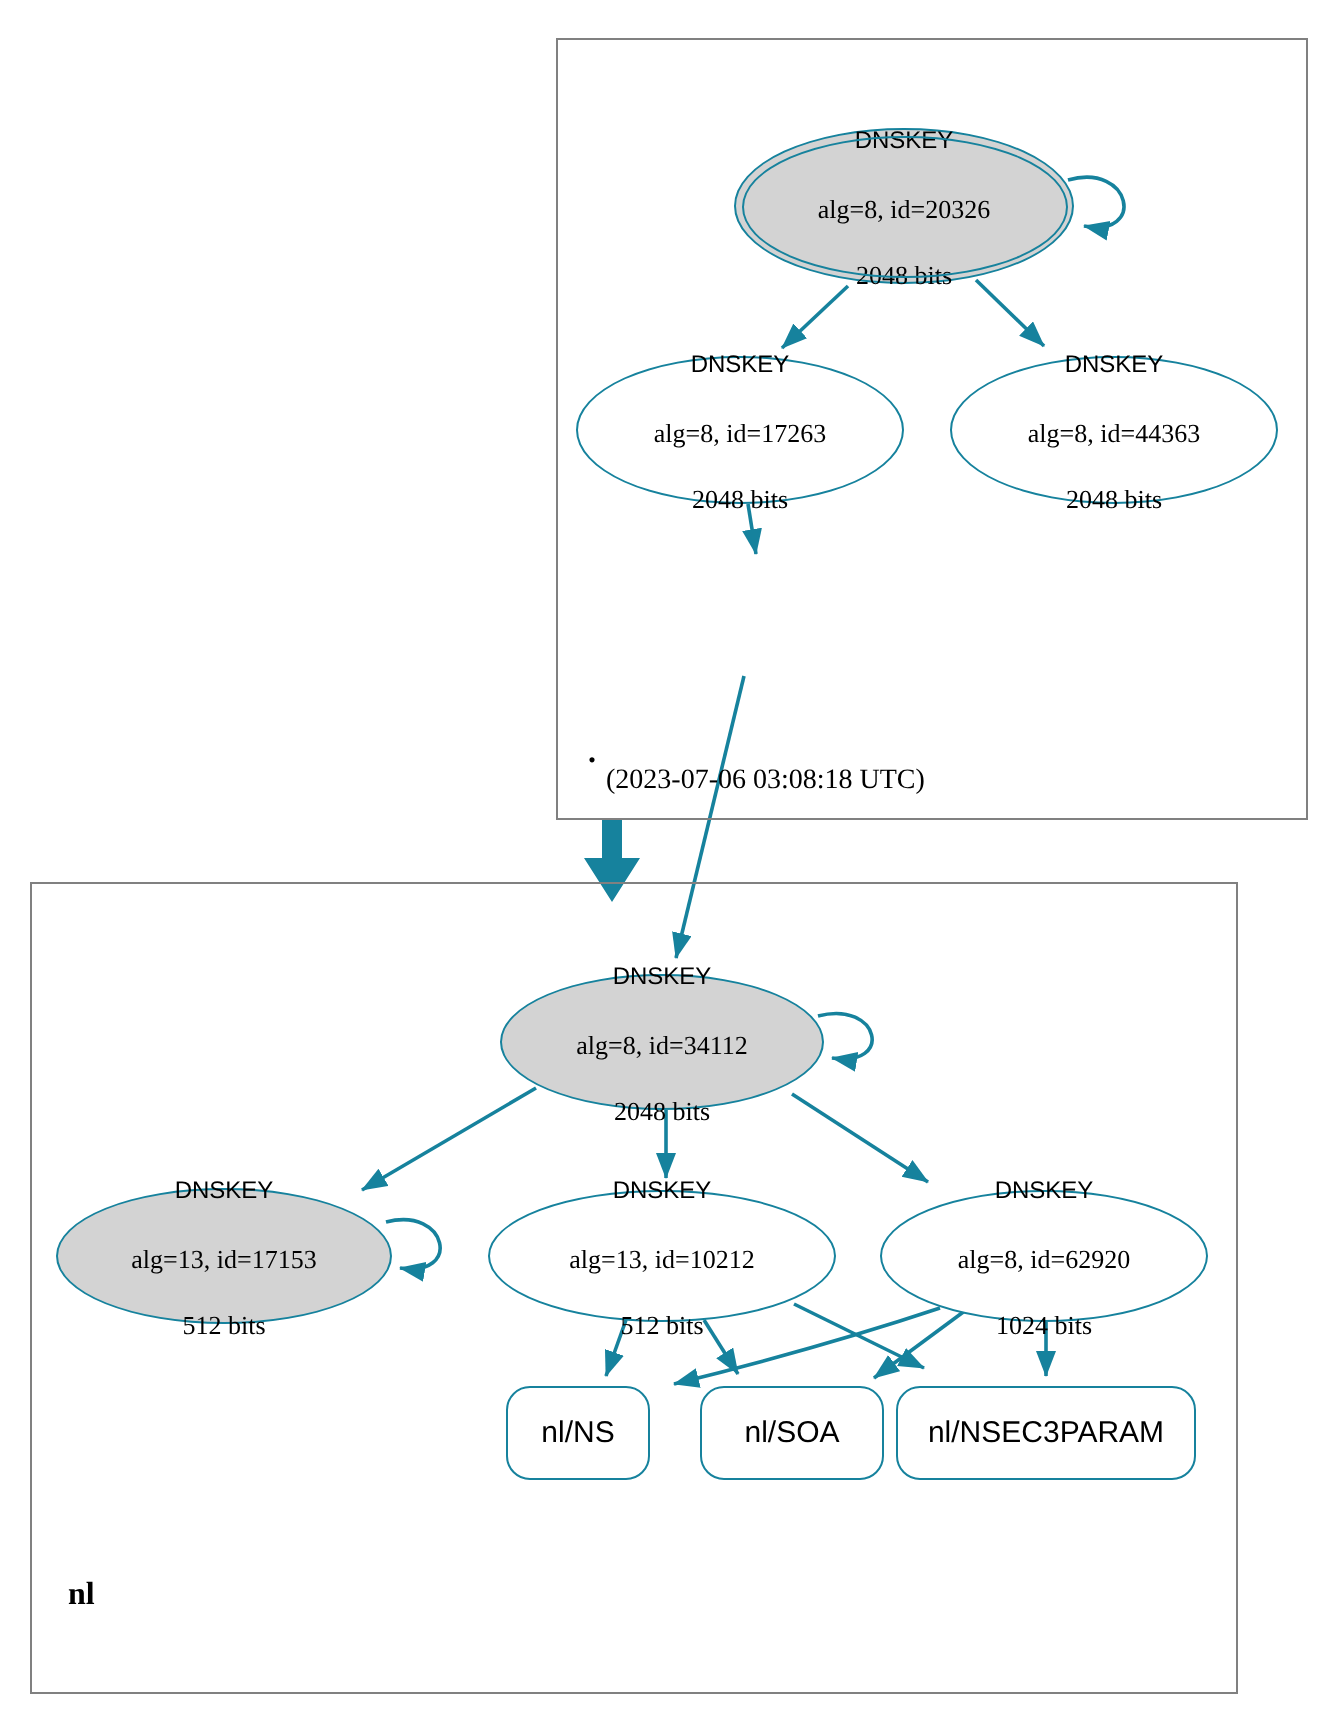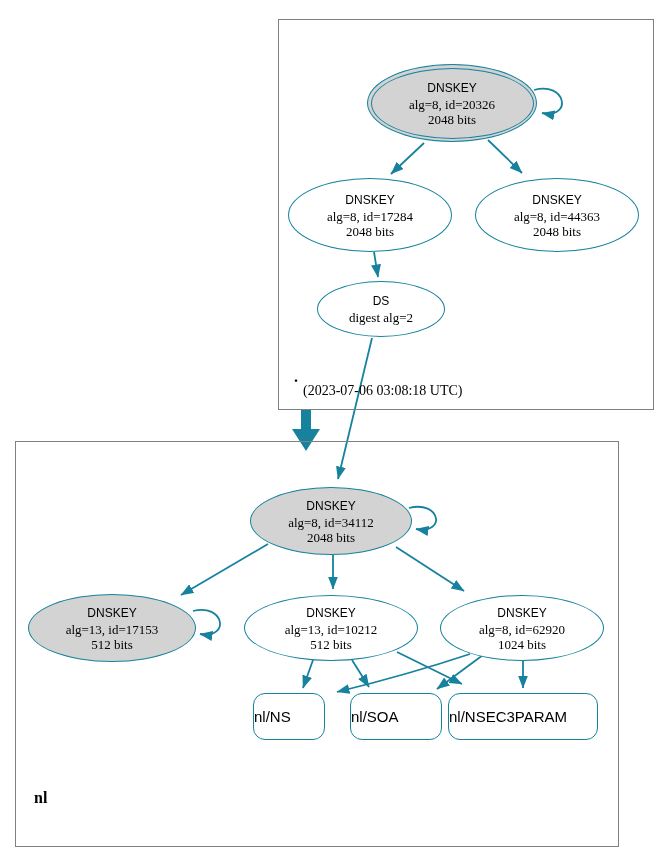--- a/index.html
+++ b/index.html
@@ -36,24 +36,24 @@
     border:1.7px solid var(--teal);border-radius:50%;
     background:#ffffff;box-sizing:border-box;
   }
   .node.gray{background:var(--node-fill);}
   .node.double::before{
     content:"";position:absolute;inset:2.5px;border:1.6px solid var(--teal);
     border-radius:50%;pointer-events:none;
   }
   .ntitle{font-size:12px;line-height:17px;color:var(--text);}
   .ndetail{
-    font-family:"Liberation Serif",serif;font-size:13px;line-height:15px;color:var(--text);
+    font-family:"Liberation Serif",serif;font-size:13px;line-height:15px;color:var(--text);margin-top:18px;
   }
   .rrset{
-    position:absolute;z-index:3;display:flex;align-items:center;
+    position:absolute;z-index:3;display:flex;align-items:center;justify-content:center;
     border:1.8px solid var(--teal);border-radius:12px;background:#ffffff;
     box-sizing:border-box;font-size:15px;color:var(--text);
   }
 </style>
 </head>
 <body>
 
 <div class="canvas">
 
   <svg class="edges" width="665" height="865" viewBox="0 0 665 865">
@@ -95,34 +95,30 @@
   </div>
 
   <div class="node gray double" style="left:367px;top:64px;width:170px;height:78px">
     <div class="ntitle">DNSKEY</div>
     <div class="ndetail">alg=8, id=20326</div>
     <div class="ndetail">2048 bits</div>
   </div>
 
   <div class="node" style="left:288px;top:178px;width:164px;height:74px">
     <div class="ntitle">DNSKEY</div>
-    <div class="ndetail">alg=8, id=17284</div>
+    <div class="ndetail">alg=8, id=17263</div>
     <div class="ndetail">2048 bits</div>
   </div>
 
   <div class="node" style="left:475px;top:178px;width:164px;height:74px">
     <div class="ntitle">DNSKEY</div>
     <div class="ndetail">alg=8, id=44363</div>
     <div class="ndetail">2048 bits</div>
   </div>
 
-  <div class="node" style="left:317px;top:281px;width:128px;height:56px">
-    <div class="ntitle">DS</div>
-    <div class="ndetail">digest alg=2</div>
-  </div>
 
   <div class="node gray" style="left:250px;top:487px;width:162px;height:68px">
     <div class="ntitle">DNSKEY</div>
     <div class="ndetail">alg=8, id=34112</div>
     <div class="ndetail">2048 bits</div>
   </div>
 
   <div class="node gray" style="left:28px;top:594px;width:168px;height:68px">
     <div class="ntitle">DNSKEY</div>
     <div class="ndetail">alg=13, id=17153</div>

